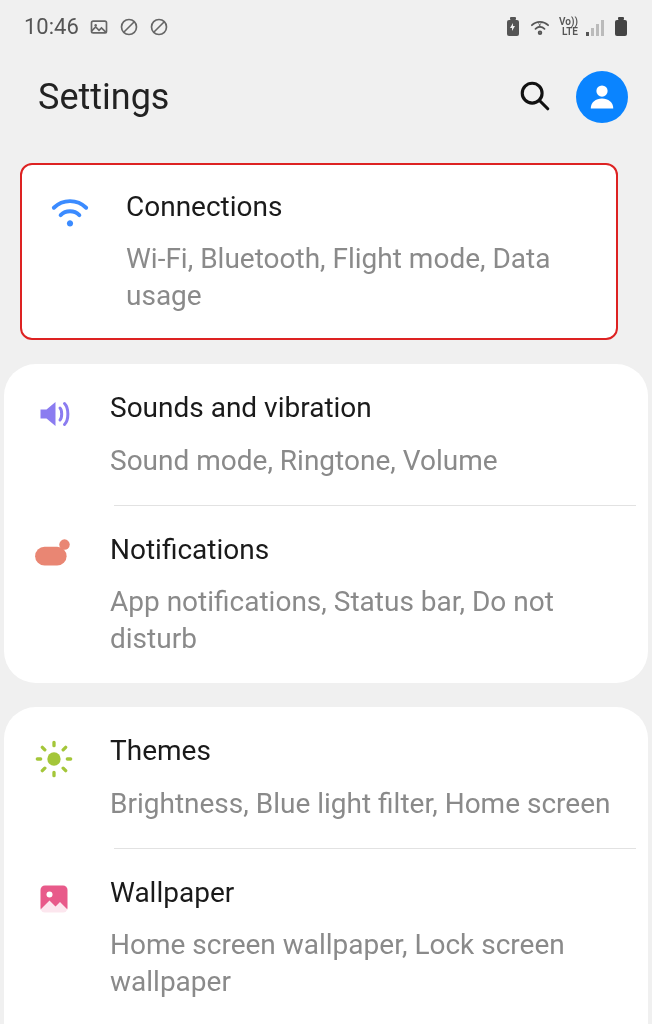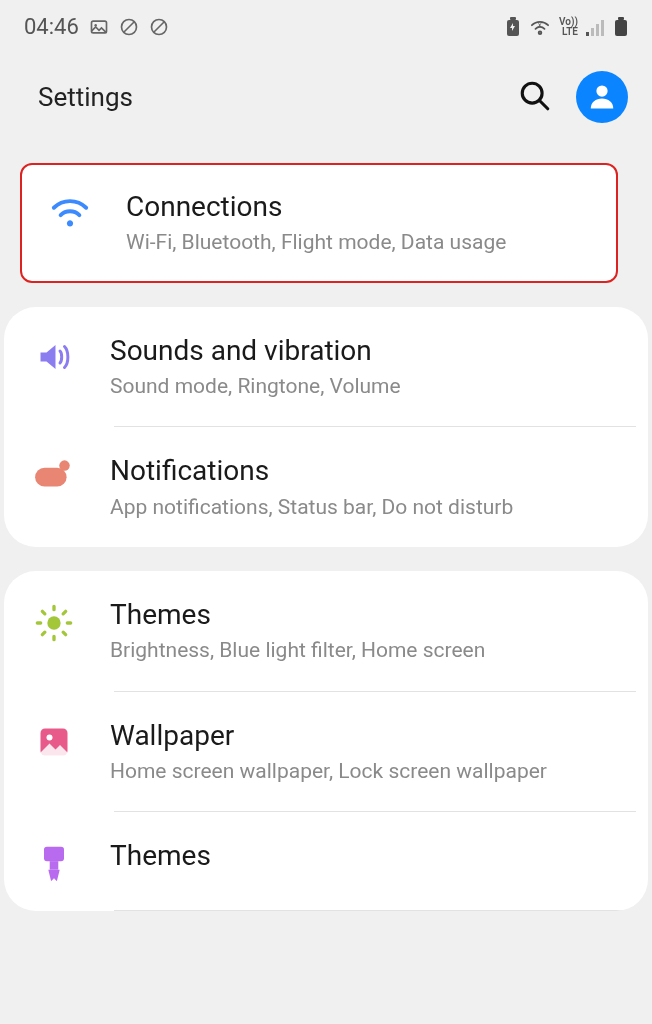--- a/index.html
+++ b/index.html
@@ -23,21 +23,21 @@
   .status-right { display: flex; align-items: center; gap: 8px; }
   .status-time { font-weight: 400; color: #555; font-size: 22px; }
   .status-ico { display: inline-flex; }
   .lte { font-size: 10px; line-height: 1; text-align: right; font-weight: 600; color: #555;}
   .header {
     display: flex;
     justify-content: space-between;
     align-items: center;
     padding: 24px 24px 40px 38px;
   }
-  .header-title { font-size: 26px; font-weight: 400; color: #222; }
+  .header-title { font-size: 36px; font-weight: 400; color: #222; }
   .header-actions { display: flex; align-items: center; gap: 24px; }
   .search-btn { background: none; border: none; cursor: pointer; }
   .profile-btn {
     width: 52px; height: 52px; border-radius: 50%;
     background: #0a84ff; border: none; cursor: pointer;
     display: flex; align-items: center; justify-content: center;
   }
   .content { padding: 0 4px; }
   .card {
     background: #fff;
@@ -62,34 +62,34 @@
   .item-icon {
     width: 48px;
     flex-shrink: 0;
     display: flex;
     align-items: center;
     justify-content: center;
     margin-top: 6px;
   }
   .item-body { flex: 1; }
   .item-title { font-size: 28px; color: #1a1a1a; font-weight: 400; line-height: 1.3; }
-  .item-sub { font-size: 21px; color: #8a8a8a; margin-top: 4px; line-height: 1.3; }
+  .item-sub { font-size: 28px; color: #8a8a8a; margin-top: 16px; line-height: 1.3; }
   .divider {
     height: 1px;
     background: #e2e2e2;
     margin-left: 110px;
     margin-right: 12px;
   }
 </style>
 </head>
 <body>
 
 <div class="status-bar">
   <div class="status-left">
-    <span class="status-time">04:46</span>
+    <span class="status-time">10:46</span>
     <span class="status-ico">
       <svg width="20" height="20" viewBox="0 0 24 24" fill="none">
           <rect x="3" y="5" width="18" height="14" rx="2" stroke="#666" stroke-width="2"></rect>
           <circle cx="8" cy="10" r="1.5" fill="#666"></circle>
           <path d="M3 17l5-5 4 4 3-3 6 6" stroke="#666" stroke-width="2" fill="none"></path>
         </svg>
     </span>
     <span class="status-ico">
       <svg width="20" height="20" viewBox="0 0 24 24">
           <circle cx="12" cy="12" r="9" stroke="#666" stroke-width="2" fill="none"></circle>

